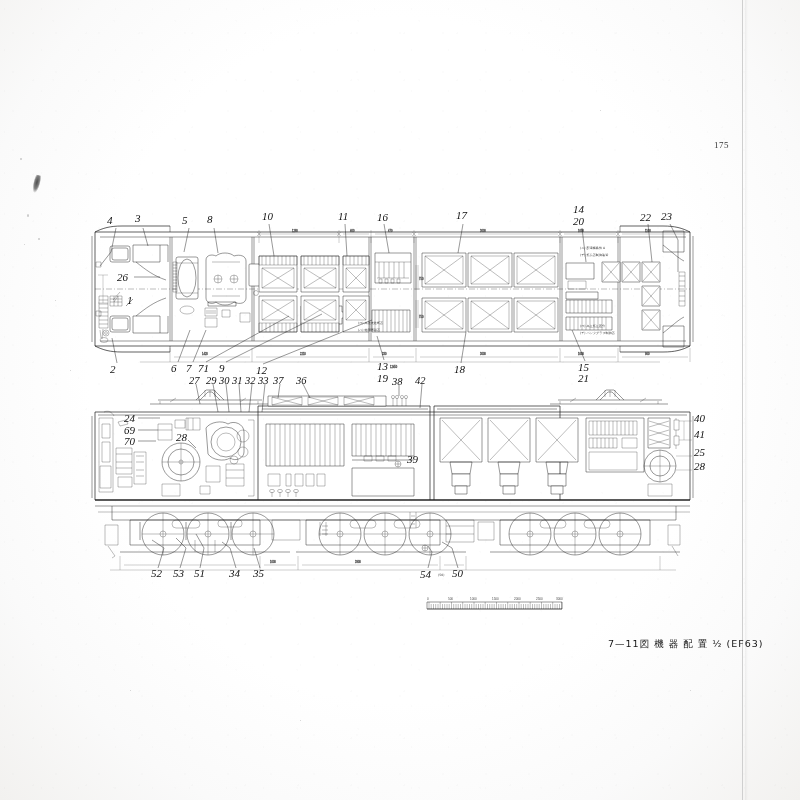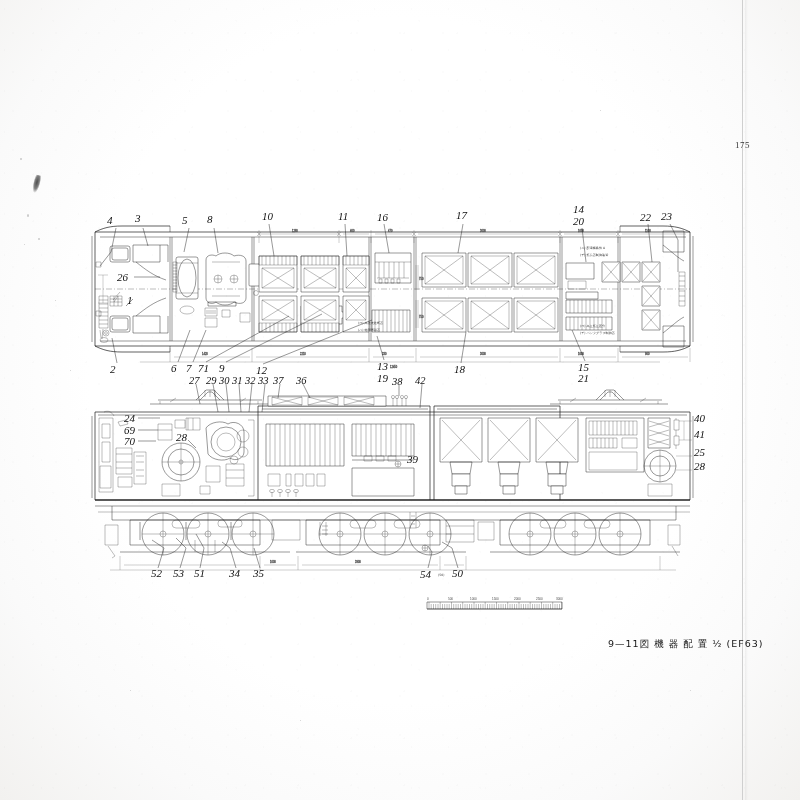--- a/index.html
+++ b/index.html
@@ -16,21 +16,21 @@
        radial-gradient(circle at 87% 35%, rgba(120,120,120,.04) 0 1px, transparent 1px),
        radial-gradient(circle at 30% 85%, rgba(120,120,120,.04) 0 1px, transparent 1px);
      background-size:37px 41px,53px 47px,61px 59px,43px 39px;}
 
   
   #pageedge{position:absolute;left:742px;top:0;width:1px;height:800px;background:#cfcfcf;}
   #pageedge2{position:absolute;left:745px;top:0;width:3px;height:800px;
      background:linear-gradient(90deg,rgba(0,0,0,.05),rgba(0,0,0,0));}
 
   #pagenum{position:absolute;left:714px;top:140px;font-size:9px;letter-spacing:.5px;color:#333;
-     font-family:"Liberation Serif",serif;margin-left:21px;}
+     font-family:"Liberation Serif",serif;}
 
   svg{position:absolute;left:0;top:0;}
   .ln{stroke:#1d1d1d;fill:none;vector-effect:non-scaling-stroke;}
   .thin{stroke-width:.45;}
   .vthin{stroke-width:.3;}
   .med{stroke-width:.7;}
   .dim{stroke:#5a5a5a;stroke-width:.3;}
   .lead{stroke:#1a1a1a;stroke-width:.45;}
   .fillw{fill:#ffffff;}
   .num{font-family:"Liberation Serif",serif;font-style:italic;font-size:11px;fill:#111;}
@@ -719,14 +719,14 @@
       <text class="num" x="173" y="577">53</text>
       <text class="num" x="194" y="577">51</text>
       <text class="num" x="229" y="577">34</text>
       <text class="num" x="253" y="577">35</text>
       <text class="num" x="420" y="578">54</text>
       <text class="jp" x="438" y="576">(50)</text>
       <text class="num" x="452" y="577">50</text>
     </g>
   </svg>
 
-  <div id="caption">9—11図  機  器  配  置  ½  (EF63)</div>
+  <div id="caption">7—11図  機  器  配  置  ½  (EF63)</div>
 </div>
 
 </body></html>

